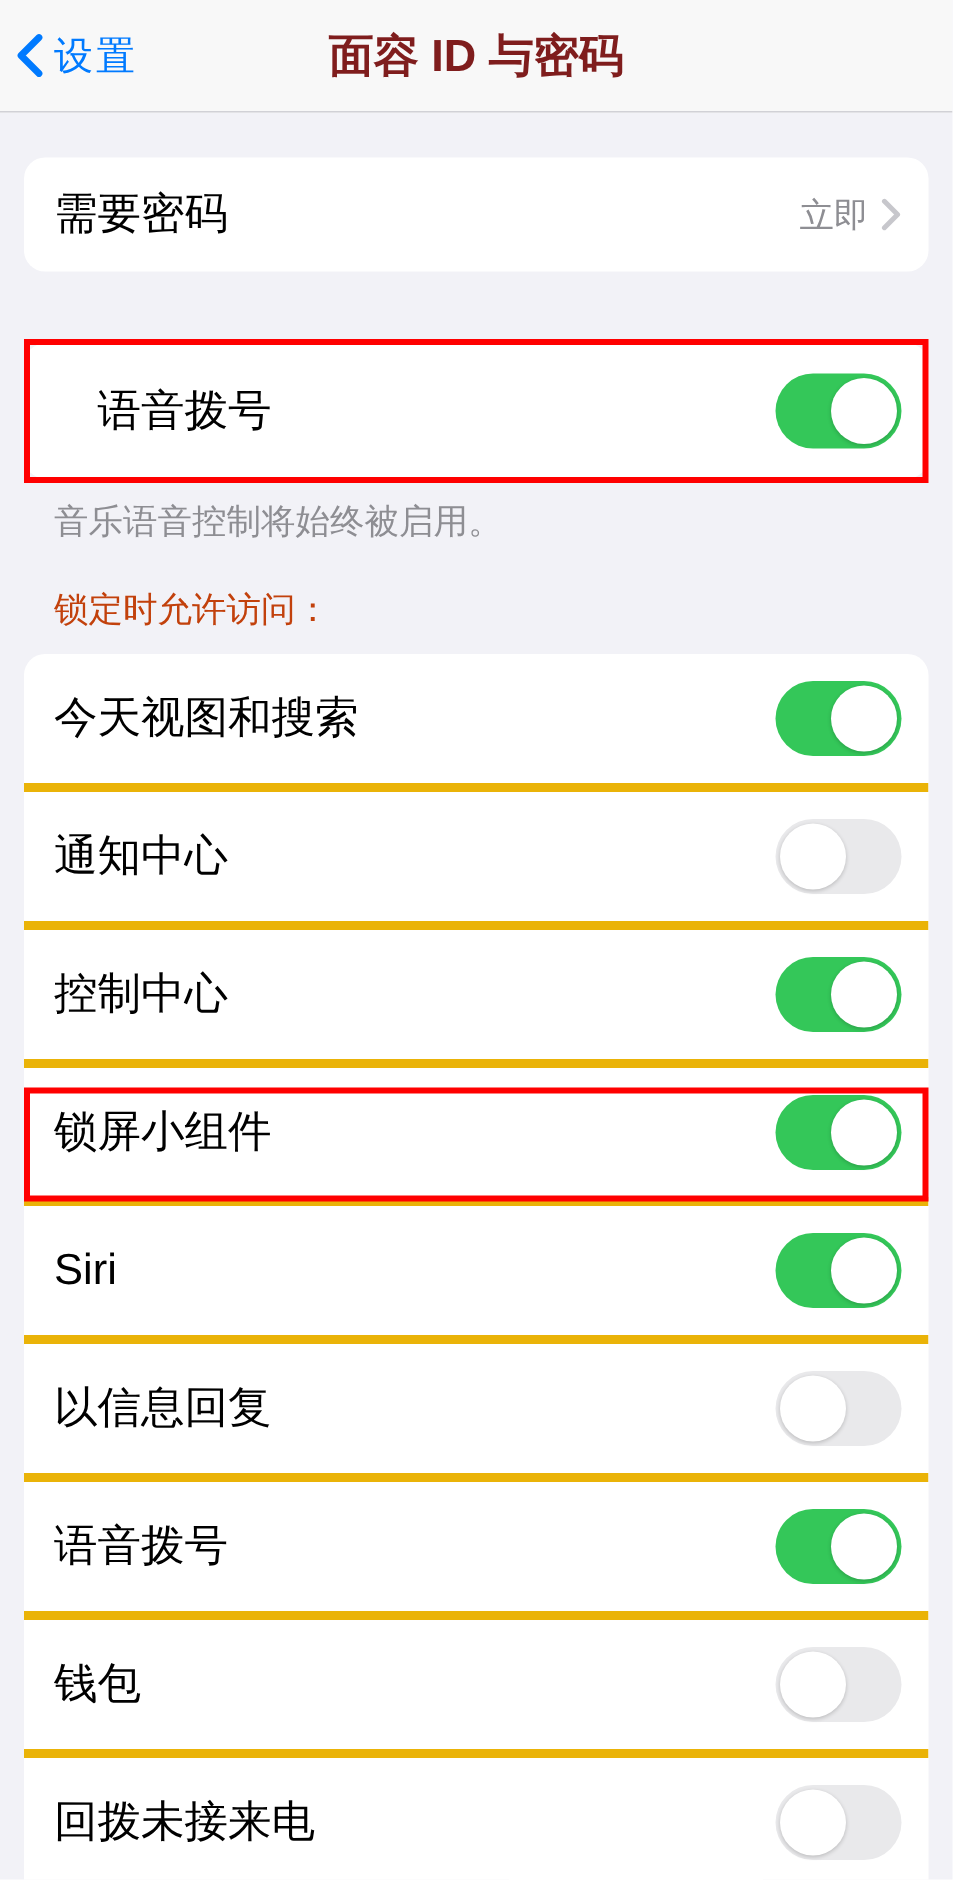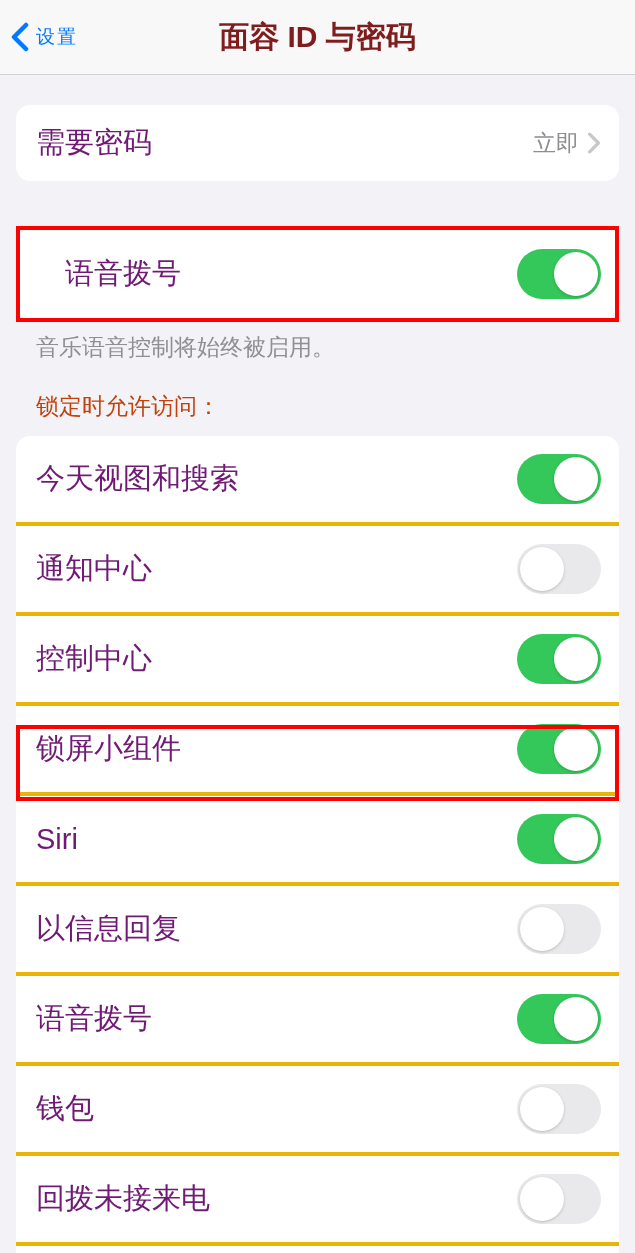--- a/index.html
+++ b/index.html
@@ -27,21 +27,21 @@
       align-items: center;
       padding-left: 10px;
       color: #007aff;
       cursor: pointer;
     }
     .back-btn svg {
       width: 20px;
       height: 30px;
     }
     .back-label {
-      font-size: 19px;
+      font-size: 26px;
       margin-left: 6px;
       letter-spacing: 2px;
     }
     .nav-title {
       position: absolute;
       left: 50%;
       transform: translateX(-50%);
       font-size: 30px;
       font-weight: 600;
       color: #7f1d1d;
@@ -57,28 +57,28 @@
     }
     .group.tight-top {
       margin-top: 14px;
     }
     .row {
       display: flex;
       align-items: center;
       justify-content: space-between;
       padding: 18px 18px 18px 20px;
       min-height: 76px;
-      border-bottom: 4px solid #eab308;
+      border-bottom: 6px solid #eab308;
     }
     .row:last-child {
       border-bottom: none;
     }
     .row-label {
       font-size: 29px;
-      color: #701a75;
+      color: #000000;
     }
     .row-value {
       display: flex;
       align-items: center;
       color: #8e8e93;
       font-size: 23px;
     }
     .chevron {
       margin-left: 8px;
       width: 14px;

